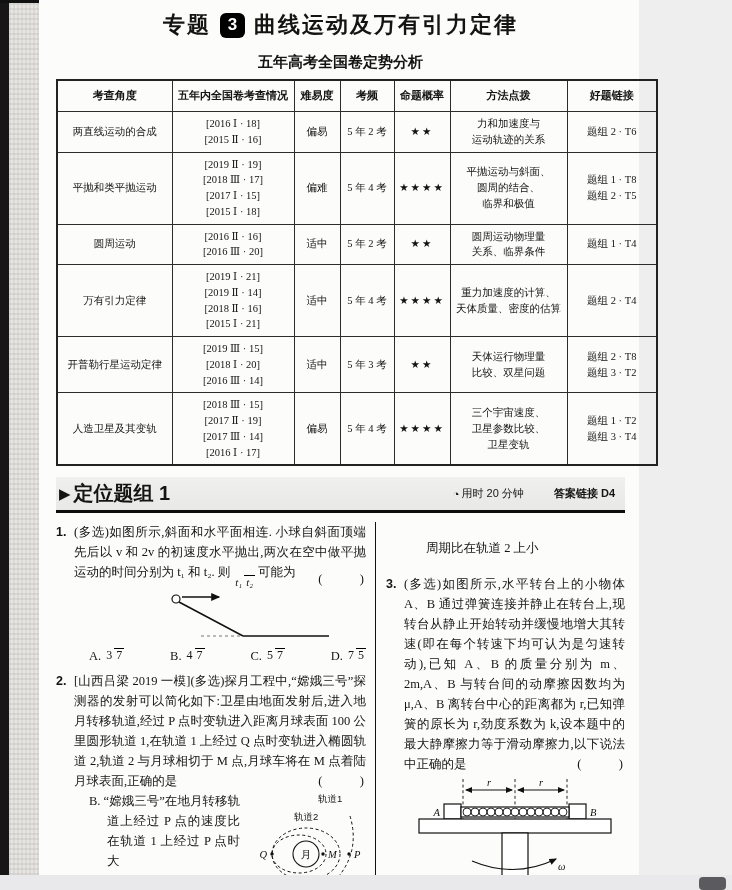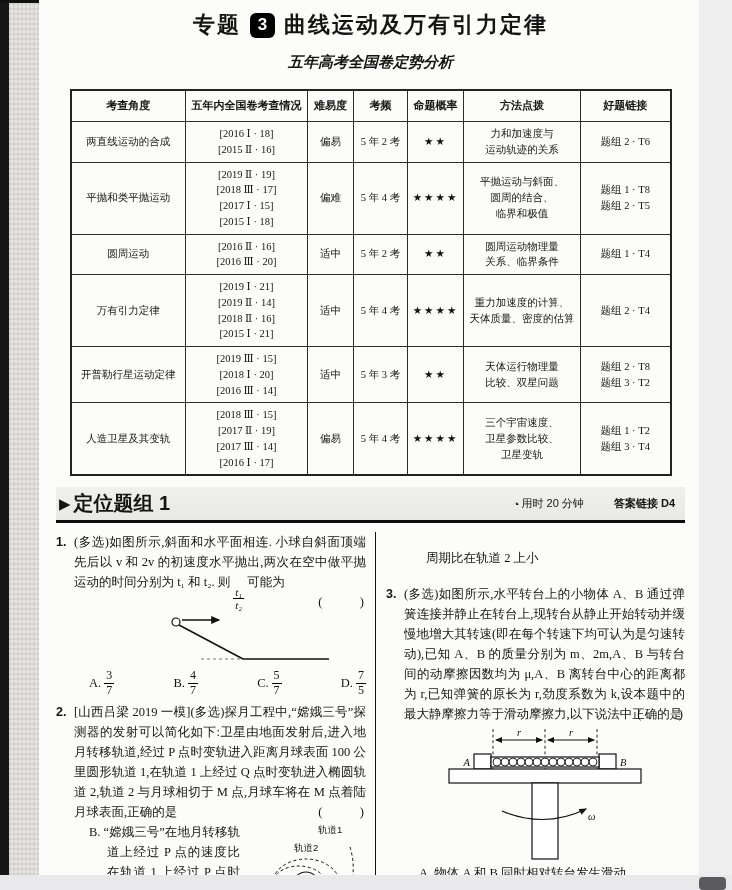--- a/index.html
+++ b/index.html
@@ -2,27 +2,27 @@
 <html><head>
 <meta charset="utf-8">
 <style>
   html,body{margin:0;padding:0;width:732px;height:890px;overflow:hidden;}
   body{position:relative;background:#eeeeef;font-family:"Liberation Serif","DejaVu Serif",serif;color:#141414;}
   .edge-black{position:absolute;left:0;top:0;width:9px;height:890px;background:#171717;}
   .edge-texture{position:absolute;left:9px;top:0;width:30px;height:890px;background-color:#e6e5e2;
     background-image:repeating-linear-gradient(0deg,rgba(120,120,115,.12) 0 2px,transparent 2px 5px),
                      repeating-linear-gradient(90deg,rgba(120,120,115,.10) 0 2px,transparent 2px 4px);}
   .corner-bar{position:absolute;left:0;top:0;width:110px;height:3px;background:#111;}
-  .page{position:absolute;left:39px;top:0;width:660px;height:876px;background:#fcfcfb;}
+  .page{position:absolute;left:39px;top:0;width:600px;height:876px;background:#fcfcfb;}
   .content{padding:8px 14px 0 17px;}
   .bottom-strip{position:absolute;left:0;top:875px;width:732px;height:15px;background:#e9e9ec;}
   .corner-dark{position:absolute;left:699px;top:877px;width:27px;height:13px;background:#5a5a5f;border-radius:4px;}
   .title-row{display:flex;justify-content:center;align-items:center;gap:9px;font-family:"Liberation Sans","DejaVu Sans",sans-serif;font-weight:bold;font-size:22px;letter-spacing:2px;margin-top:2px;}
   .badge{width:25px;height:25px;background:#000;color:#fff;border-radius:6px;display:flex;align-items:center;justify-content:center;font-size:17px;letter-spacing:0;flex:0 0 auto;}
-  .caption{text-align:center;font-family:"Liberation Sans","DejaVu Sans",sans-serif;font-weight:bold;font-size:15px;margin:13px 0 17px;font-style:italic;}
+  .caption{text-align:center;font-family:"Liberation Sans","DejaVu Sans",sans-serif;font-weight:bold;font-size:15px;margin:13px 0 7px;}
 
   table.trend{border-collapse:collapse;margin:0 auto;width:600px;table-layout:fixed;border:2px solid #222;}
   table.trend th,table.trend td{border:1px solid #2c2c2c;text-align:center;vertical-align:middle;
     padding:4px 2px;white-space:pre-line;line-height:1.5;font-size:10.5px;}
   table.trend th{font-family:"Liberation Sans","DejaVu Sans",sans-serif;font-weight:bold;font-size:11px;height:22px;line-height:1.2;}
   td.cell-exams{font-size:10px;letter-spacing:0;}
   td.cell-probability{letter-spacing:2px;font-size:9.5px;}
   td.cell-frequency{font-size:10px;}
   td.cell-angle{padding:4px 6px;}
 
@@ -38,21 +38,21 @@
   .questions{display:flex;margin-top:9px;font-size:12.5px;line-height:1.6;}
   .col-left{width:313px;padding-right:9px;}
   .col-right{width:313px;border-left:1px solid #111;padding-left:10px;}
   .question{position:relative;padding-left:18px;margin-bottom:4px;}
   .qnum{position:absolute;left:0;top:0;font-weight:bold;font-family:"Liberation Sans","DejaVu Sans",sans-serif;}
   .stem{position:relative;text-align:justify;}
   .bracket{position:absolute;right:2px;bottom:0;white-space:pre;}
   .opt{margin:0;padding-left:33px;text-indent:-18px;text-align:justify;}
   .cont-line{padding-left:24px;margin:16px;}
 
-  .frac{display:inline-flex;flex-direction:column;align-items:center;vertical-align:-0.85em;line-height:1.15;font-size:11px;margin:0 3px;}
+  .frac{display:inline-flex;flex-direction:row;align-items:center;vertical-align:-0.85em;line-height:1.15;font-size:11px;margin:0 3px;}
   .frac .den{border-top:1px solid #000;padding:0 2px;}
   .frac .num{padding:0 2px;}
   .frac.var{font-style:italic;}
   .q1-options{display:flex;justify-content:space-between;width:292px;margin:3px 0 5px;padding-left:15px;box-sizing:border-box;}
   .frac-opt{display:flex;align-items:center;gap:3px;}
   .frac-opt .frac{font-size:12px;vertical-align:middle;margin:0;}
 
   .fig-incline{display:block;margin:2px 0 0 55px;}
   .fig-moon{float:right;margin:0 0 0 4px;}
   .fig-table{display:block;margin:3px auto 2px;}

